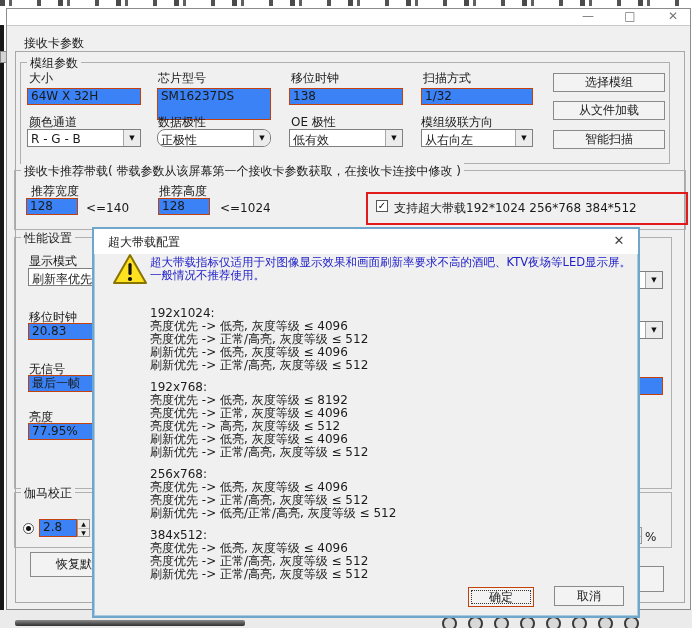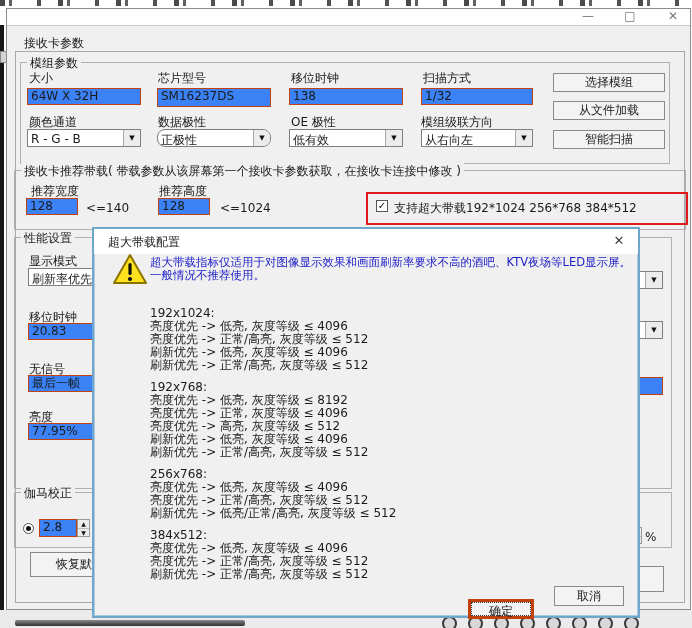--- a/index.html
+++ b/index.html
@@ -48,21 +48,21 @@
   
   .modal{left:92px;top:227px;width:548px;height:391px;background:#f0f0f0;border:2px solid #6ea6cc;box-shadow:0 0 0 1px #a9cbe2 inset;box-sizing:border-box;z-index:10;}
   .modal-titlebar{left:0;top:0;width:100%;height:25px;background:#ffffff;}
   .modal-title{left:14px;top:5px;}
   .modal-close{right:8px;top:3px;width:22px;height:18px;text-align:center;font-size:13px;color:#444;line-height:18px;cursor:default;}
   .warn-text{color:#2121c8;font-size:11.5px;line-height:13px;white-space:nowrap;}
   .sections{left:56px;top:78px;width:470px;line-height:13px;}
   .sec-header{margin-top:9px;}
   .sec-header:first-child{margin-top:0;}
   .modal-btn{height:20px;line-height:18px;font-size:12px;}
-  .btn-default{border:3px solid #c2410c;outline:1px dotted #333;outline-offset:-4px;margin-top:12px;}
+  .btn-default{border:1px solid #c2410c;outline:1px dotted #333;outline-offset:-4px;}
   .z5{z-index:5;}
 </style>
 </head>
 <body>
 
 <div id="root">
 
   <div class="abs top-strip"></div>
 
   <div class="abs left-bar"></div>
@@ -82,21 +82,21 @@
 
   <div class="abs group" style="left:20px;top:62px;width:648px;height:100px;">
     <span class="group-title">模组参数</span>
 
     <div class="abs lbl" style="left:8px;top:7px;">大小</div>
     <div class="abs lbl" style="left:137px;top:7px;">芯片型号</div>
     <div class="abs lbl" style="left:270px;top:7px;">移位时钟</div>
     <div class="abs lbl" style="left:402px;top:7px;">扫描方式</div>
 
     <div class="abs tfield" style="left:6px;top:25px;width:114px;height:17px;">64W X 32H</div>
-    <div class="abs tfield" style="left:136px;top:25px;width:114px;height:19px;">SM16237DS</div>
+    <div class="abs tfield" style="left:136px;top:25px;width:114px;height:32px;">SM16237DS</div>
     <div class="abs tfield" style="left:268px;top:25px;width:114px;height:17px;">138</div>
     <div class="abs tfield" style="left:400px;top:25px;width:112px;height:17px;">1/32</div>
 
     <div class="abs lbl" style="left:8px;top:51px;">颜色通道</div>
     <div class="abs lbl" style="left:137px;top:51px;">数据极性</div>
     <div class="abs lbl" style="left:270px;top:51px;">OE 极性</div>
     <div class="abs lbl" style="left:400px;top:51px;">模组级联方向</div>
 
     <div class="abs combo" style="left:6px;top:66px;width:114px;height:18px;">
       <span class="combo-text">R - G - B</span>

